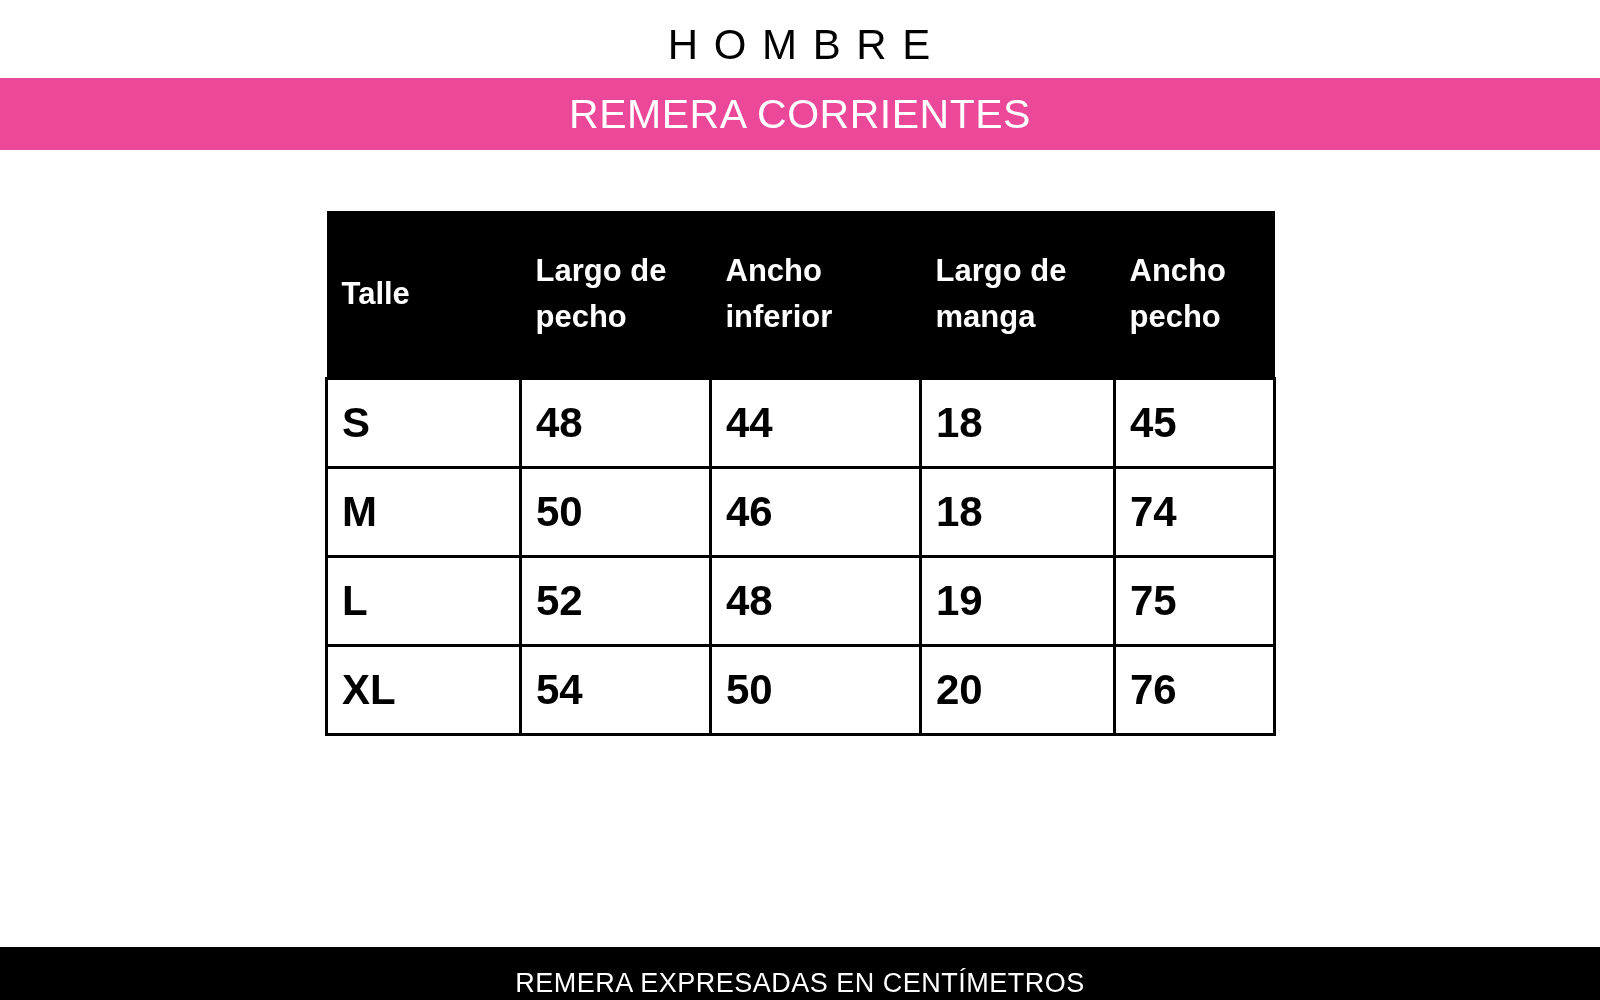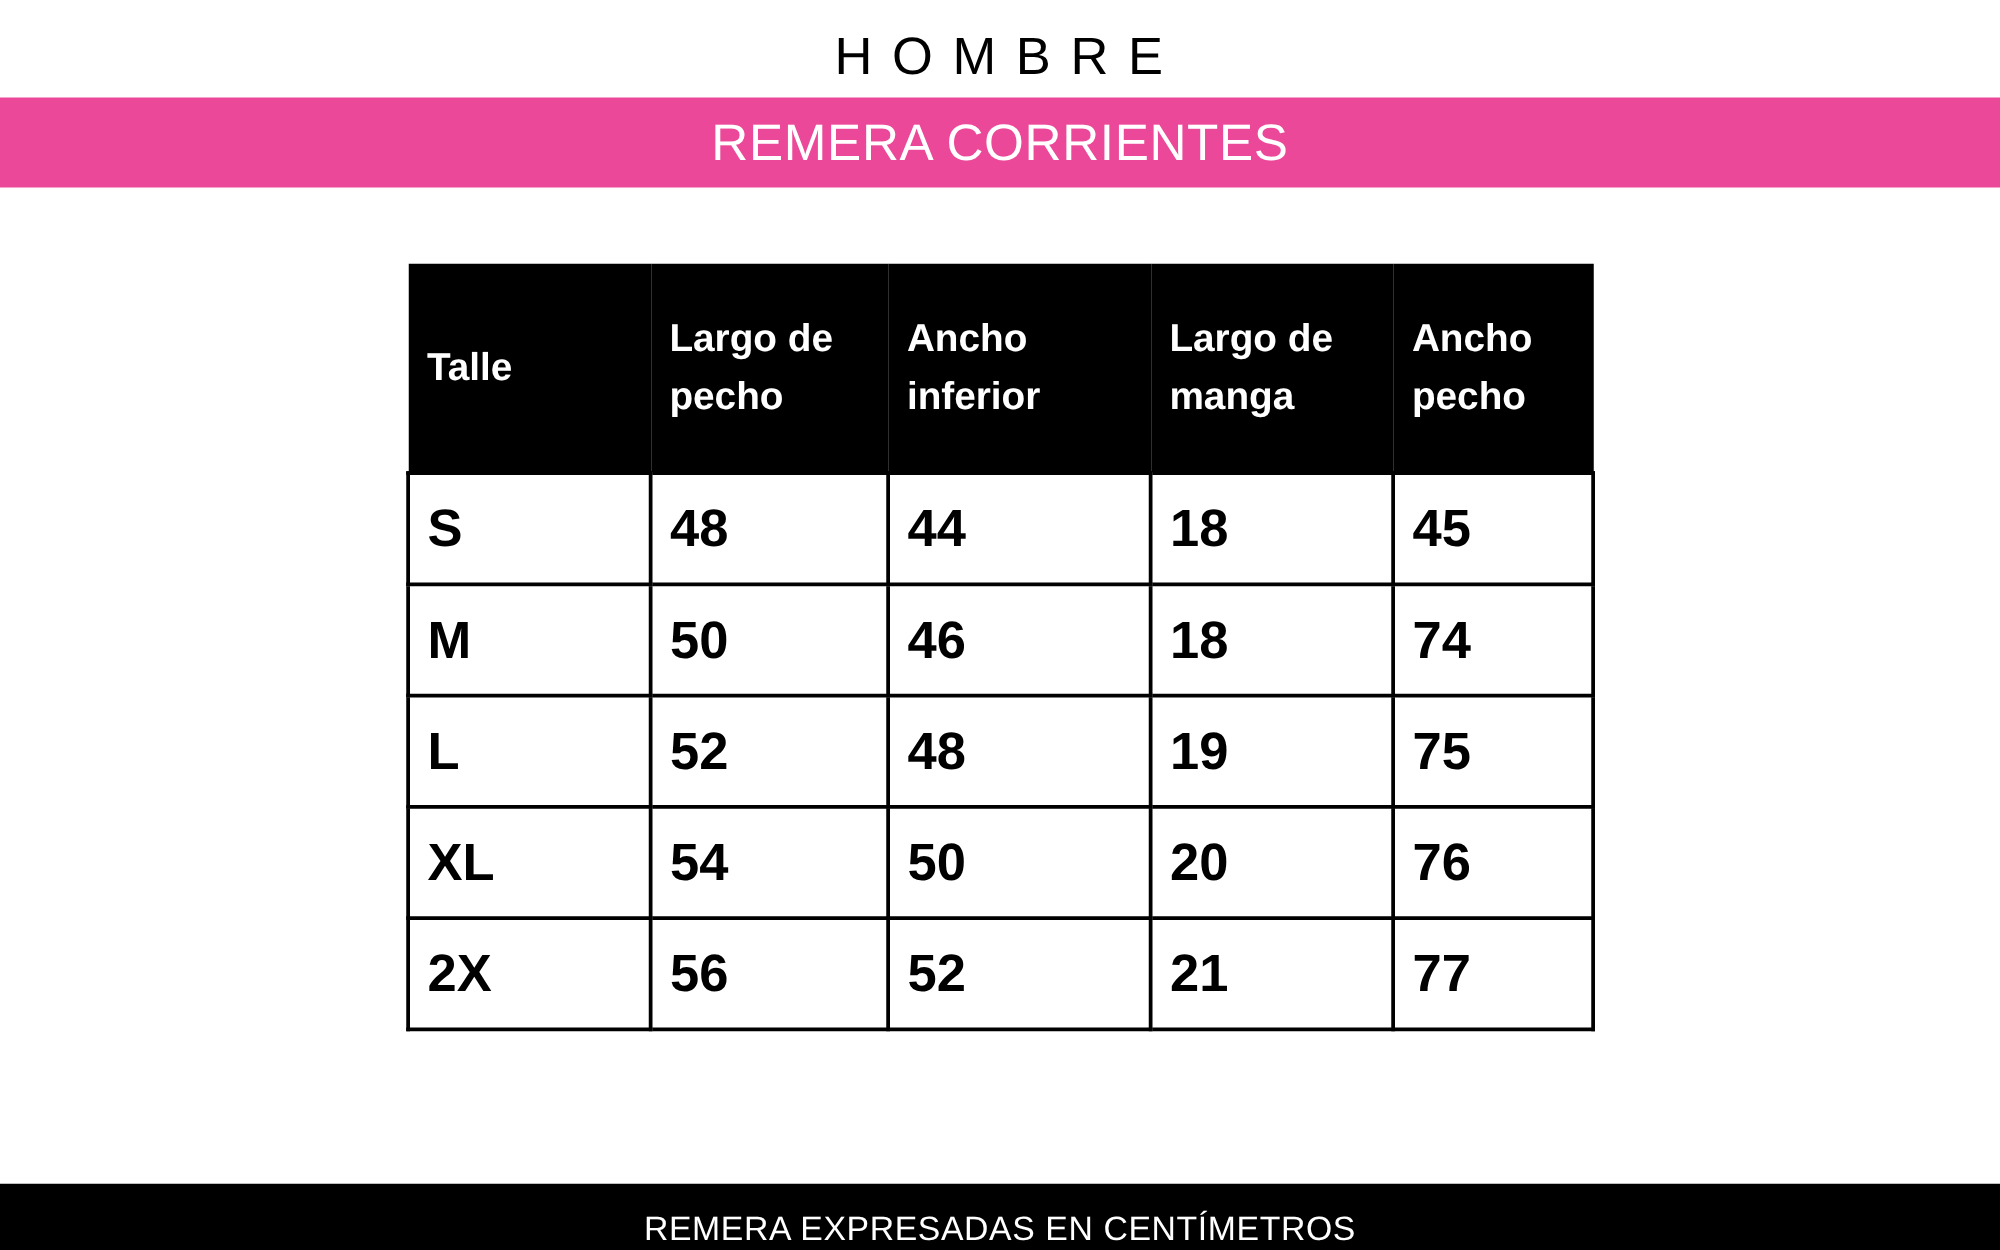--- a/index.html
+++ b/index.html
@@ -127,27 +127,20 @@
         <td>19</td>
         <td>75</td>
       </tr>
       <tr>
         <td>XL</td>
         <td>54</td>
         <td>50</td>
         <td>20</td>
         <td>76</td>
       </tr>
-      <tr>
-        <td>2X</td>
-        <td>56</td>
-        <td>52</td>
-        <td>21</td>
-        <td>77</td>
-      </tr>
     </tbody>
   </table>
 
   <div class="footer-banner">
     <span>REMERA EXPRESADAS EN CENTÍMETROS</span>
   </div>
 
 </div>
 
 </body></html>

